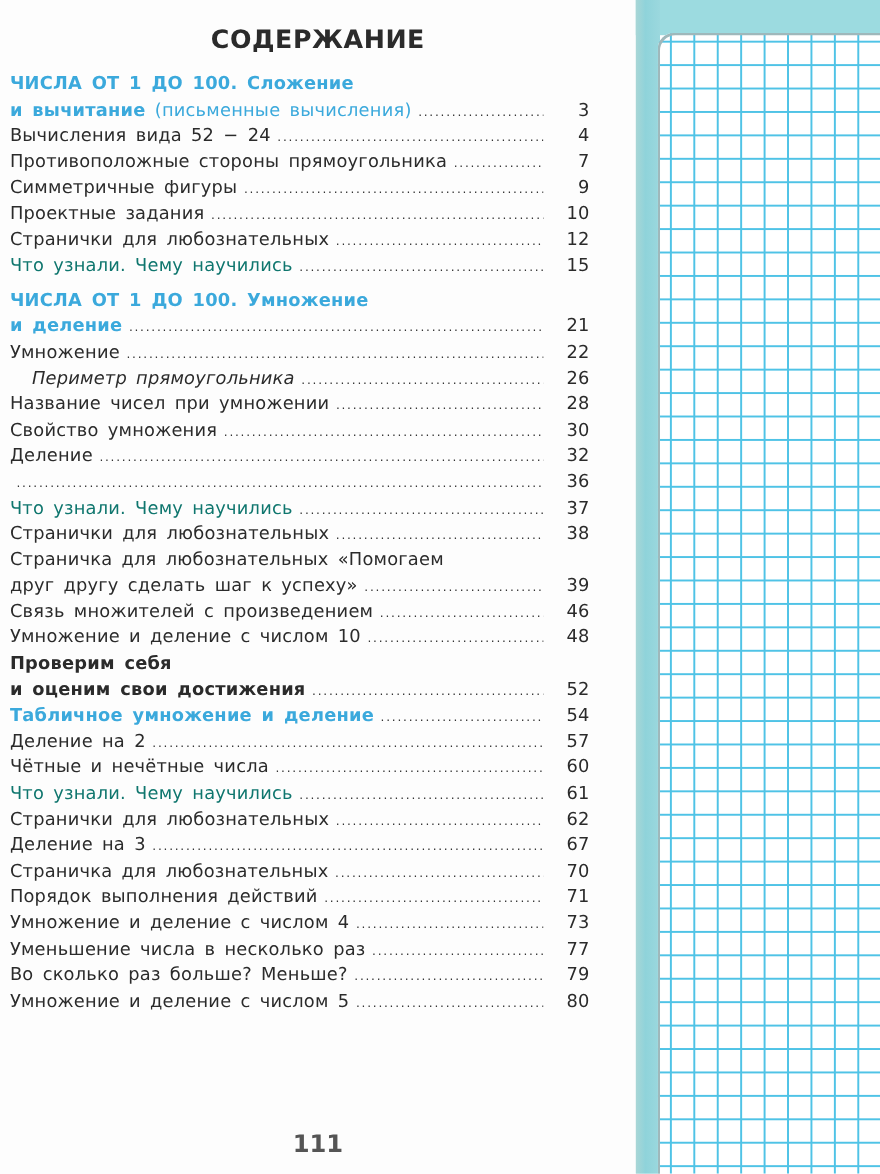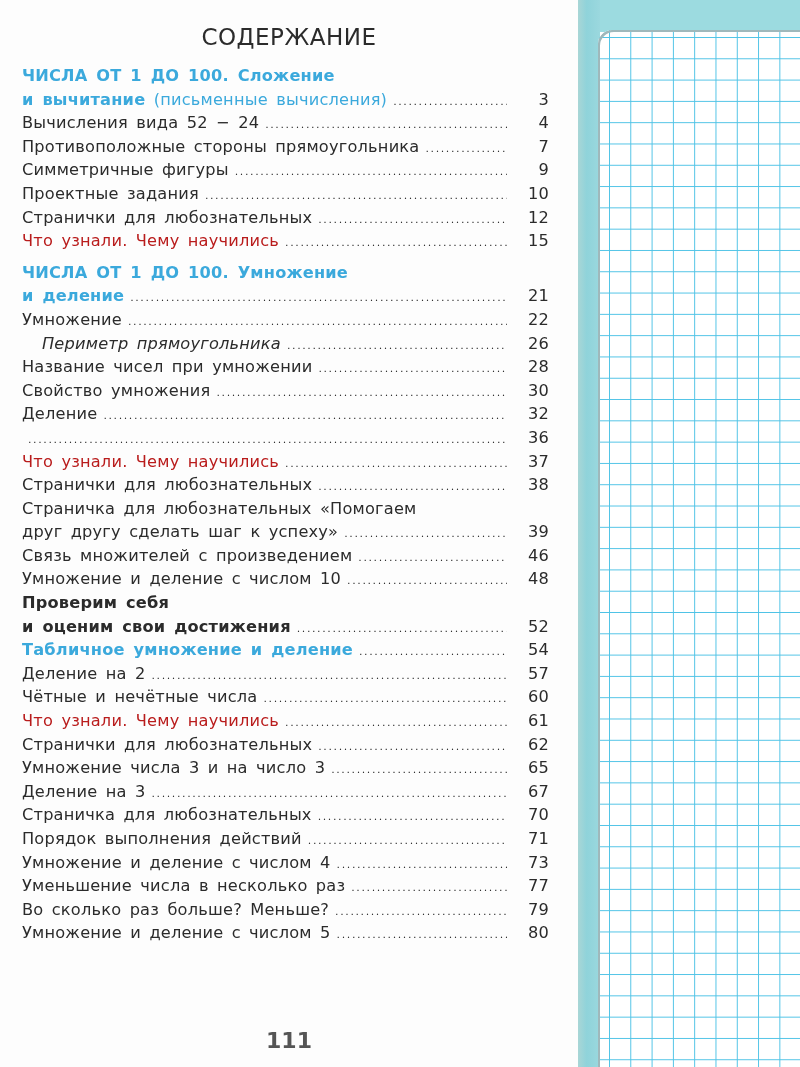--- a/index.html
+++ b/index.html
@@ -27,42 +27,42 @@
     background-color:#ffffff;
     background-image:
       linear-gradient(to right, #4fc3e6 1.4px, transparent 1.4px),
       linear-gradient(to bottom, #4fc3e6 1.4px, transparent 1.4px);
     background-size:21.3px 21.3px;
     background-position:11px 7px;
     box-shadow: inset 2px 2px 0 #9fb8bb;
   }
   .title {
     position:absolute; left:0; width:578px; top:24px; text-align:center;
-    font-size:23px; font-weight:normal; letter-spacing:0.5px; color:#2b2b2b;
+    font-size:23px; font-weight:bold; letter-spacing:0.5px; color:#2b2b2b;
   }
   .toc {
-    position:absolute; left:22px; top:64px; width:527px;
+    position:absolute; left:9px; top:64px; width:527px;
   }
   .row {
     display:flex; align-items:baseline; height:23.6px; line-height:23.6px;
     font-size:16.2px; word-spacing:3px; letter-spacing:0.2px;
   }
   .row .label { white-space:nowrap; }
   .row .dots {
     flex:1; overflow:hidden; white-space:nowrap; margin:0 8px 0 6px;
     font-size:11px; letter-spacing:1.6px; color:#333;
   }
   .row .dots::before {
     content:"................................................................................................................................................";
   }
   .row .page-num { width:34px; text-align:right; white-space:nowrap; }
   .row.nodots .dots { visibility:hidden; }
   .row.nodots .page-num { visibility:hidden; }
   .heading { color:#3ba9dc; font-weight:bold; }
-  .blue { color:#b91c1c; }
+  .blue { color:#0f766e; }
   .bold { font-weight:bold; }
   .italic { font-style:italic; padding-left:20px; }
   .sub { font-weight:normal; color:#3ba9dc; }
   .gap { height:8px; }
   .footer-num {
     position:absolute; left:0; width:578px; top:1028px; text-align:center;
     font-size:22px; font-weight:bold; color:#555;
   }
 </style>
 </head>
@@ -224,25 +224,20 @@
         <span class="label blue">Что узнали. Чему научились</span>
         <span class="dots"></span>
         <span class="page-num">61</span>
       </div>
       <div class="row">
         <span class="label">Странички для любознательных</span>
         <span class="dots"></span>
         <span class="page-num">62</span>
       </div>
       <div class="row">
-        <span class="label">Умножение числа 3 и на число 3</span>
-        <span class="dots"></span>
-        <span class="page-num">65</span>
-      </div>
-      <div class="row">
         <span class="label">Деление на 3</span>
         <span class="dots"></span>
         <span class="page-num">67</span>
       </div>
       <div class="row">
         <span class="label">Страничка для любознательных</span>
         <span class="dots"></span>
         <span class="page-num">70</span>
       </div>
       <div class="row">

